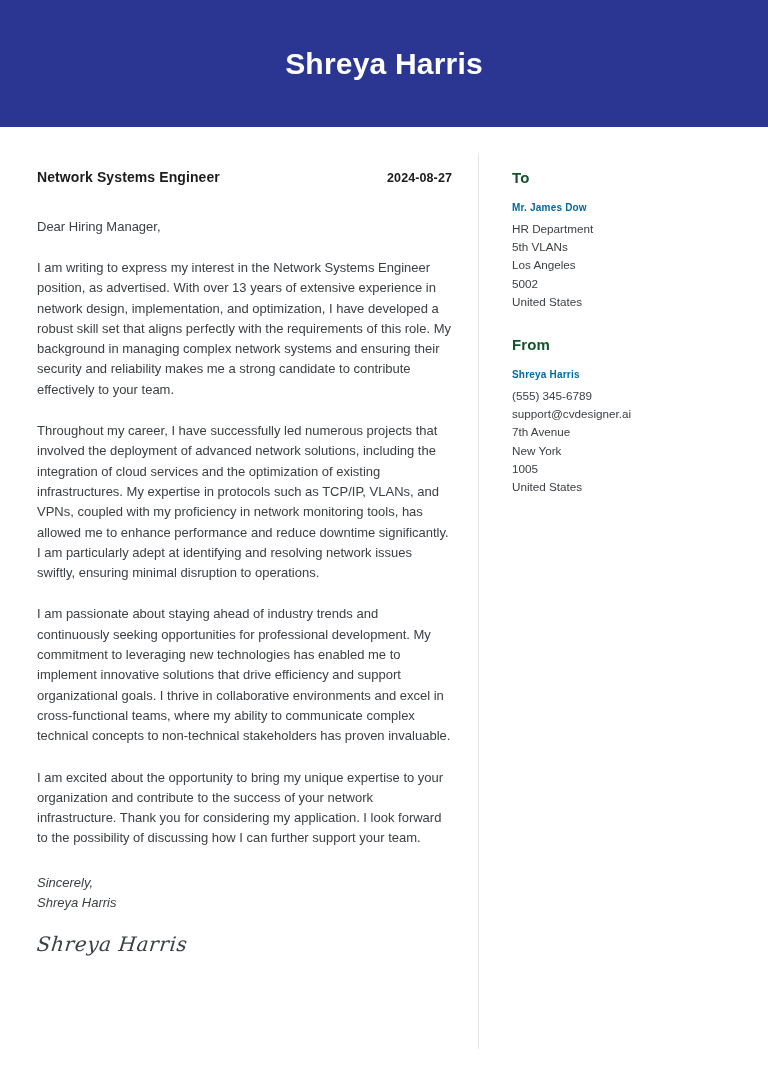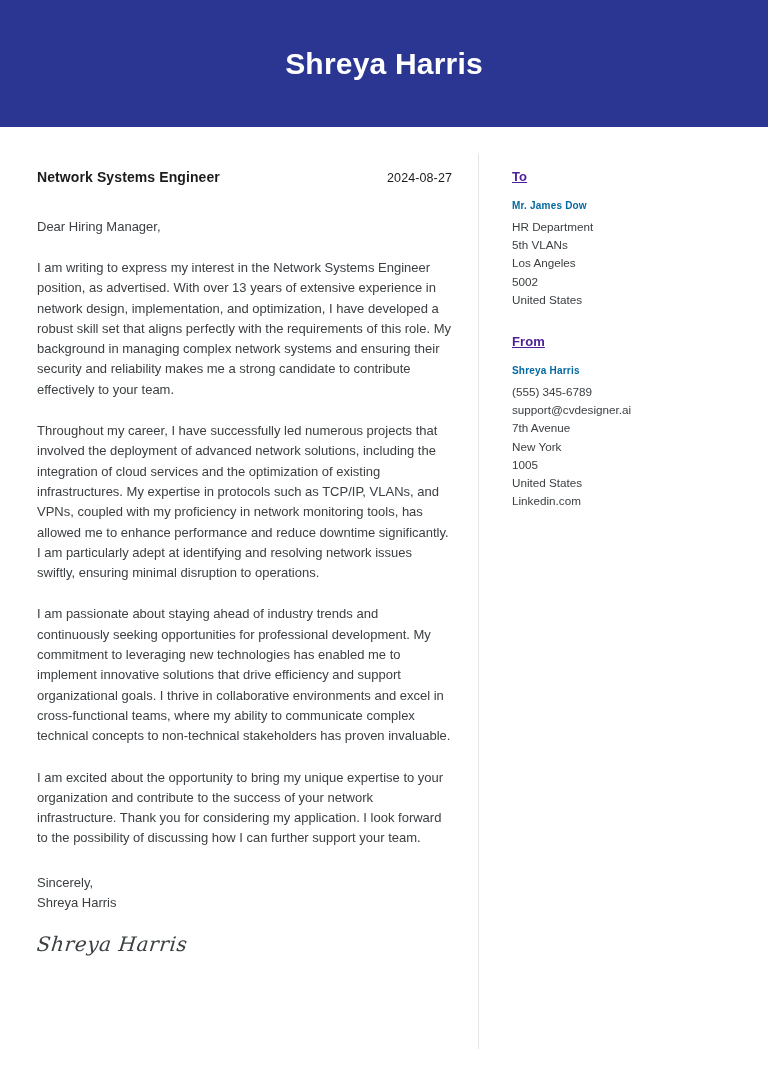--- a/index.html
+++ b/index.html
@@ -73,21 +73,21 @@
     margin-bottom: 32px;
   }
   .job-title {
     font-size: 14px;
     font-weight: bold;
     color: #1b1b1b;
     letter-spacing: 0.1px;
   }
   .letter-date {
     font-size: 12.5px;
-    font-weight: normal;
+    font-weight: bold;
     color: #1b1b1b;
     letter-spacing: 0.1px;
   }
 
   .salutation {
     font-size: 13px;
     color: #3c4043;
     line-height: 20px;
     margin-bottom: 21px;
   }
@@ -98,42 +98,42 @@
     line-height: 20.3px;
     margin: 0 0 21px 0;
     text-align: left;
   }
 
   .closing {
     font-size: 13px;
     color: #3c4043;
     line-height: 20px;
     margin-top: 24px;
+    font-style: italic;
   }
   .closing div { white-space: nowrap; }
 
   .signature {
     margin-top: 19px;
     font-family: "DejaVu Serif", serif;
     font-style: italic;
     font-size: 20px;
     color: #3c4043;
     letter-spacing: 0.6px;
     transform: skewX(-6deg);
     transform-origin: left center;
   }
 
   
   .side-heading {
-    font-size: 13px;
-    font-weight: bold;
-    color: #4c1d95;
+    font-size: 15px;
+    font-weight: bold;
+    color: #14532d;
     margin-bottom: 16px;
     letter-spacing: 0.1px;
-    text-decoration: underline;
   }
   .side-block { margin-bottom: 25px; }
   .side-name {
     font-size: 10px;
     font-weight: bold;
     color: #0369a1;
     margin-bottom: 7px;
     letter-spacing: 0.2px;
   }
   .side-line {
@@ -193,20 +193,19 @@
 
       <div class="side-block from-block">
         <div class="side-heading">From</div>
         <div class="side-name">Shreya Harris</div>
         <div class="side-line">(555) 345-6789</div>
         <div class="side-line">support@cvdesigner.ai</div>
         <div class="side-line">7th Avenue</div>
         <div class="side-line">New York</div>
         <div class="side-line">1005</div>
         <div class="side-line">United States</div>
-        <div class="side-line">Linkedin.com</div>
       </div>
 
     </div>
 
   </div>
 
 </div>
 
 </body></html>

